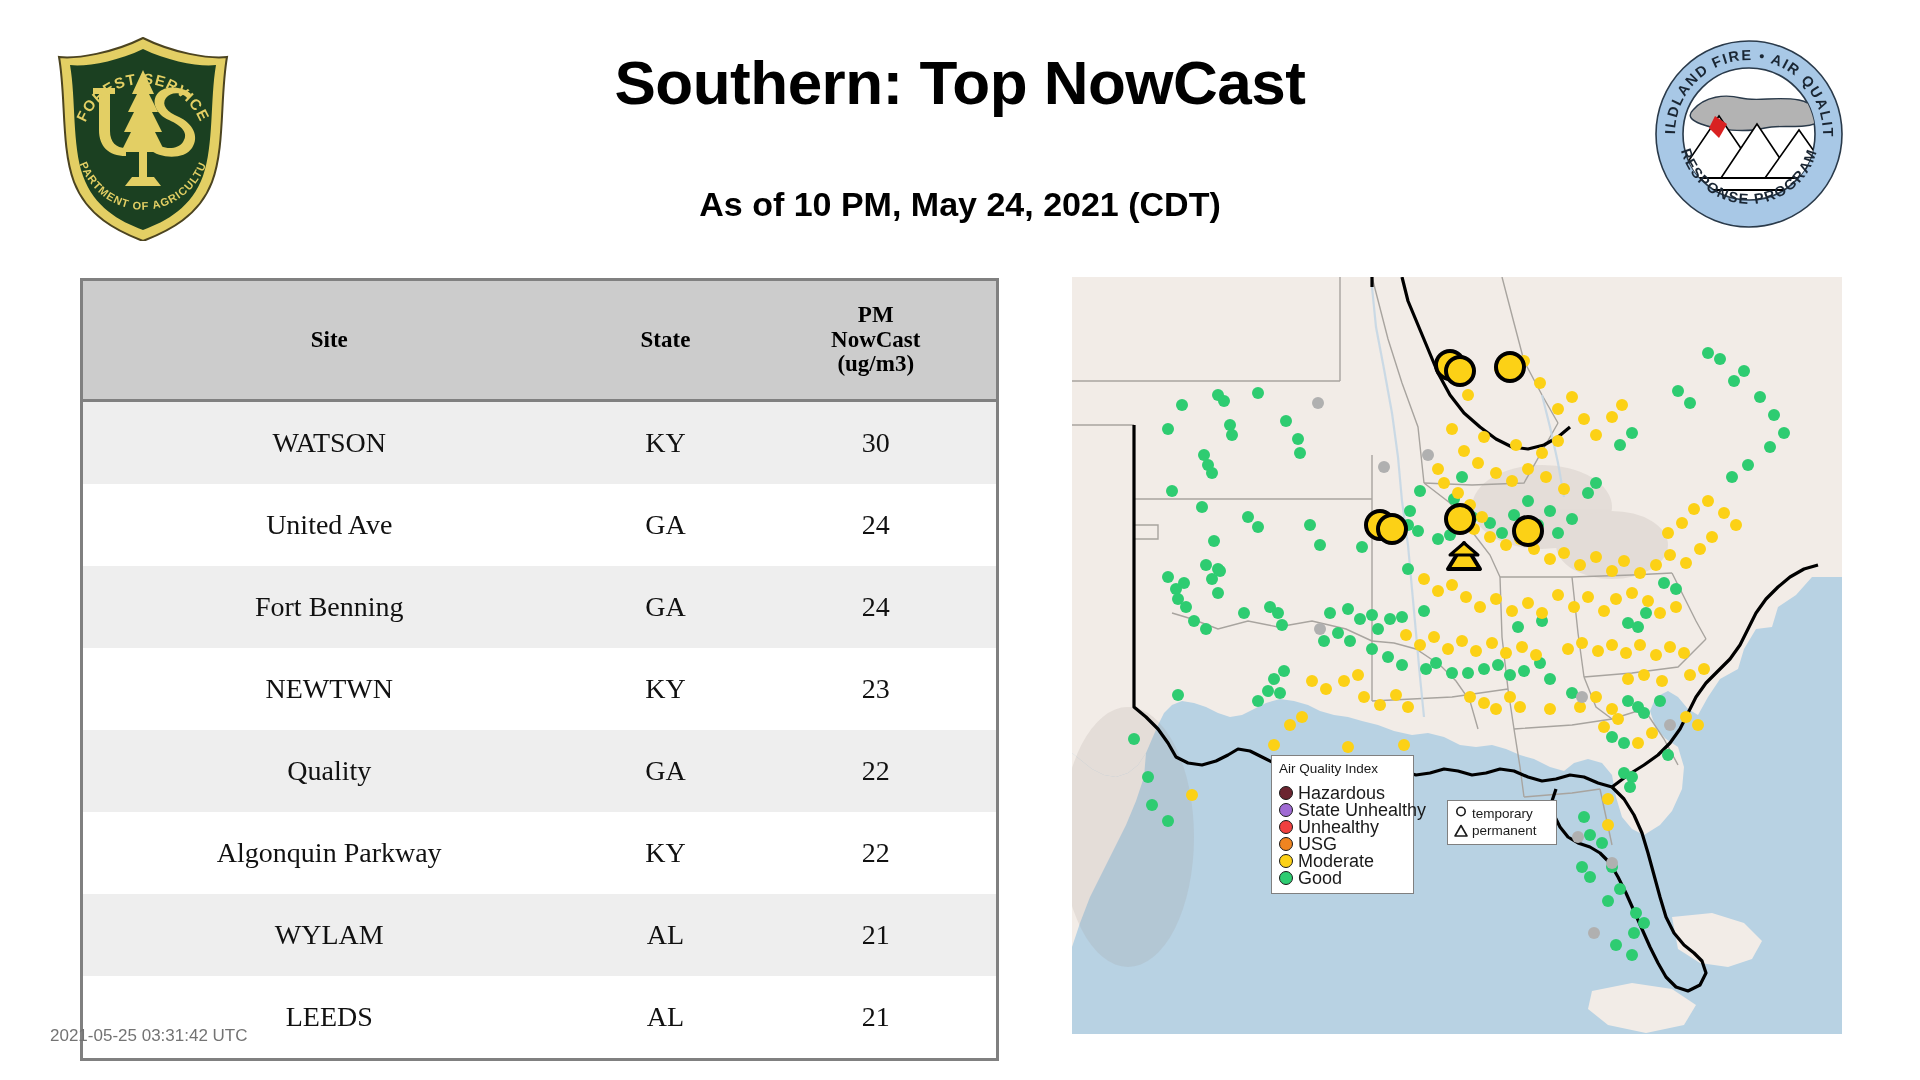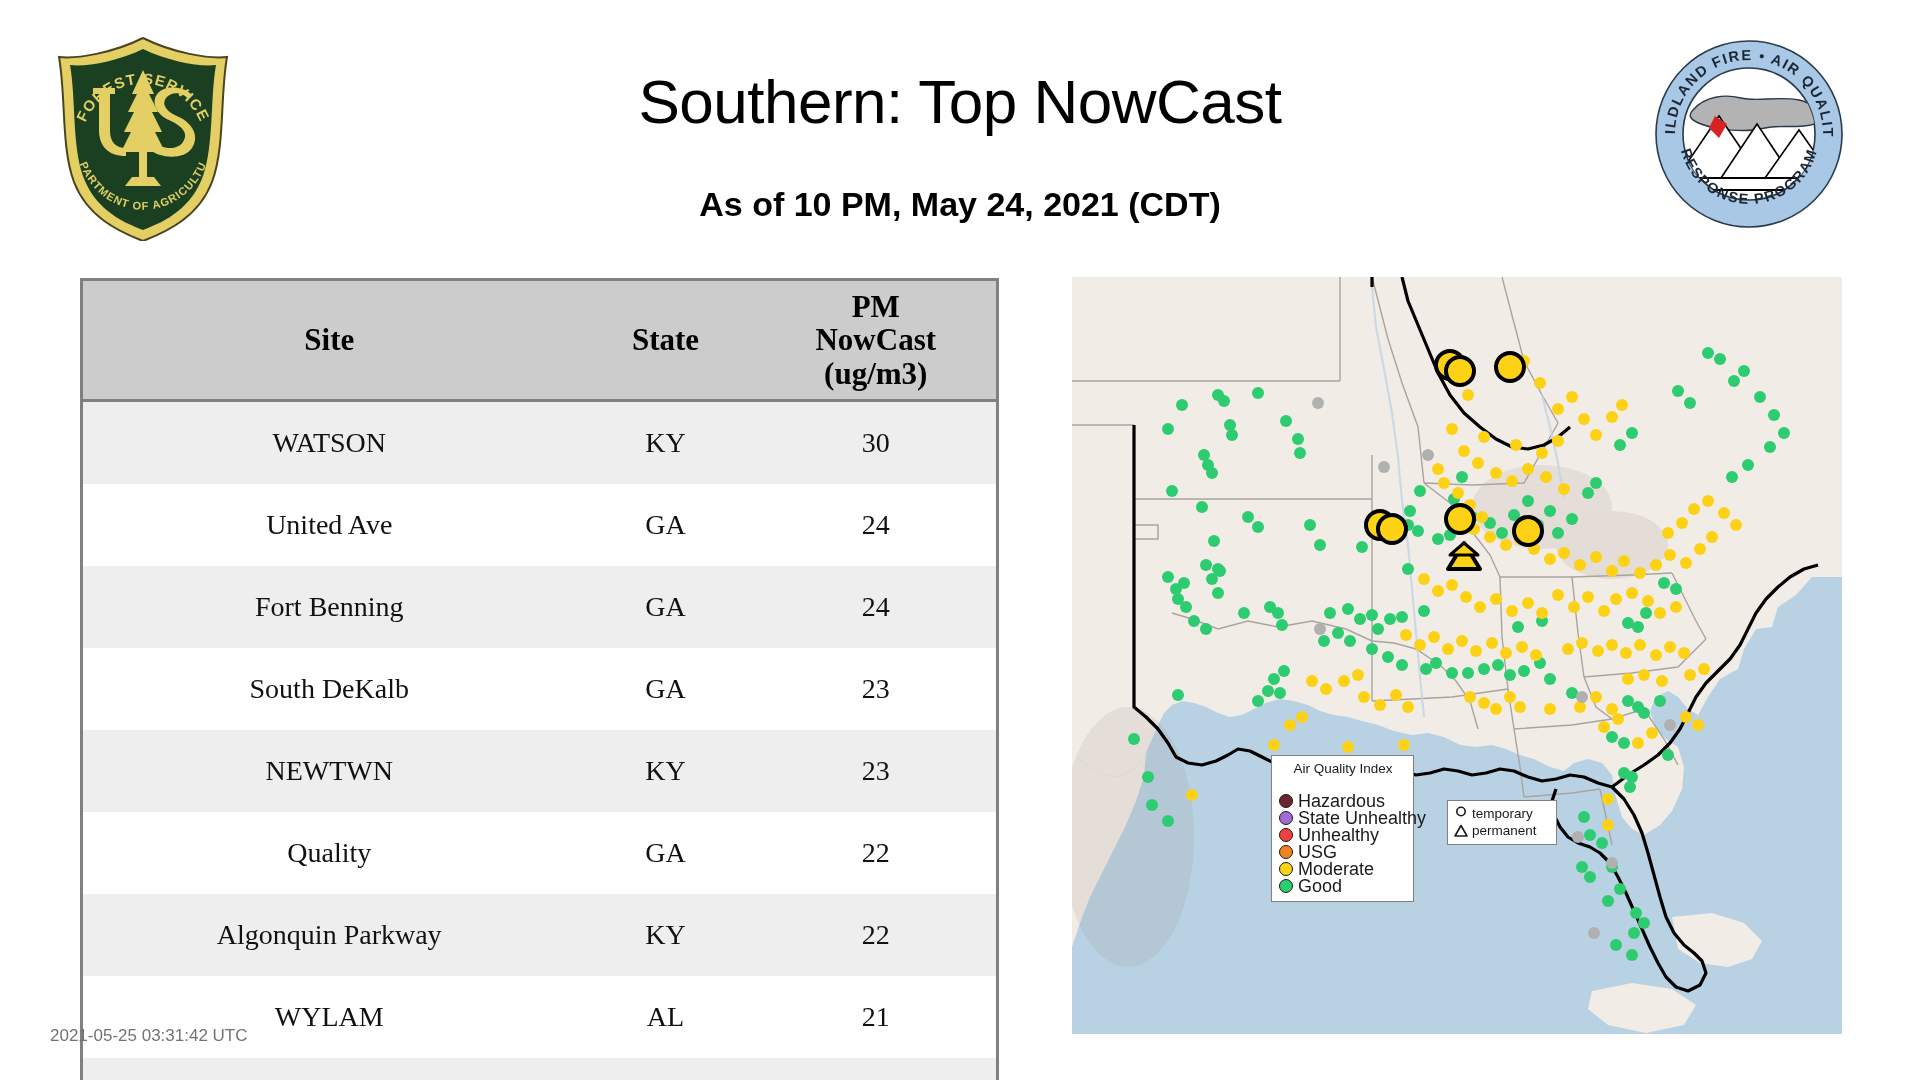--- a/index.html
+++ b/index.html
@@ -26,26 +26,26 @@
   #wfaqrp-logo {
     position: absolute;
     left: 1653px;
     top: 38px;
     width: 192px;
     height: 192px;
   }
   #page-title {
     position: absolute;
     left: 300px;
-    top: 66px;
+    top: 47px;
     width: 1320px;
     text-align: center;
     font-family: "Liberation Sans", sans-serif;
     font-size: 62px;
-    font-weight: 400;
+    font-weight: 700;
     letter-spacing: -0.5px;
     color: #000000;
     white-space: nowrap;
   }
   #page-subtitle {
     position: absolute;
     left: 300px;
     top: 185px;
     width: 1320px;
     text-align: center;
@@ -70,21 +70,21 @@
     font-family: "Liberation Serif", serif;
     border: 3px solid #808080;
   }
   table.nowcast col.c-site   { width: 494px; }
   table.nowcast col.c-state  { width: 180px; }
   table.nowcast col.c-value  { width: 242px; }
 
   table.nowcast thead th {
     background: #cccccc;
     color: #000000;
-    font-size: 31px;
+    font-size: 23px;
     font-weight: bold;
     vertical-align: middle;
     height: 118px;
     line-height: 1.08;
     padding: 0 4px;
     border-bottom: 3px solid #808080;
   }
   table.nowcast tbody td {
     font-size: 28px;
     font-weight: 400;
@@ -117,22 +117,21 @@
     color: #1a1a1a;
   }
   #aqi-legend {
     left: 1271px;
     top: 755px;
     width: 128px;
     padding: 5px 6px 7px 7px;
   }
   #aqi-legend-title {
     font-size: 13.5px;
-    text-align: center;
-    margin-bottom: 16px;
+    margin-bottom: 8px;
     white-space: nowrap;
   }
   .aqi-row {
     display: flex;
     align-items: center;
     height: 17px;
     white-space: nowrap;
   }
   .aqi-swatch {
     width: 12px;
@@ -270,25 +269,20 @@
       </tr>
       <tr>
         <td>United Ave</td>
         <td>GA</td>
         <td>24</td>
       </tr>
       <tr>
         <td>Fort Benning</td>
         <td>GA</td>
         <td>24</td>
-      </tr>
-      <tr>
-        <td>South DeKalb</td>
-        <td>GA</td>
-        <td>23</td>
       </tr>
       <tr>
         <td>NEWTWN</td>
         <td>KY</td>
         <td>23</td>
       </tr>
       <tr>
         <td>Quality</td>
         <td>GA</td>
         <td>22</td>

